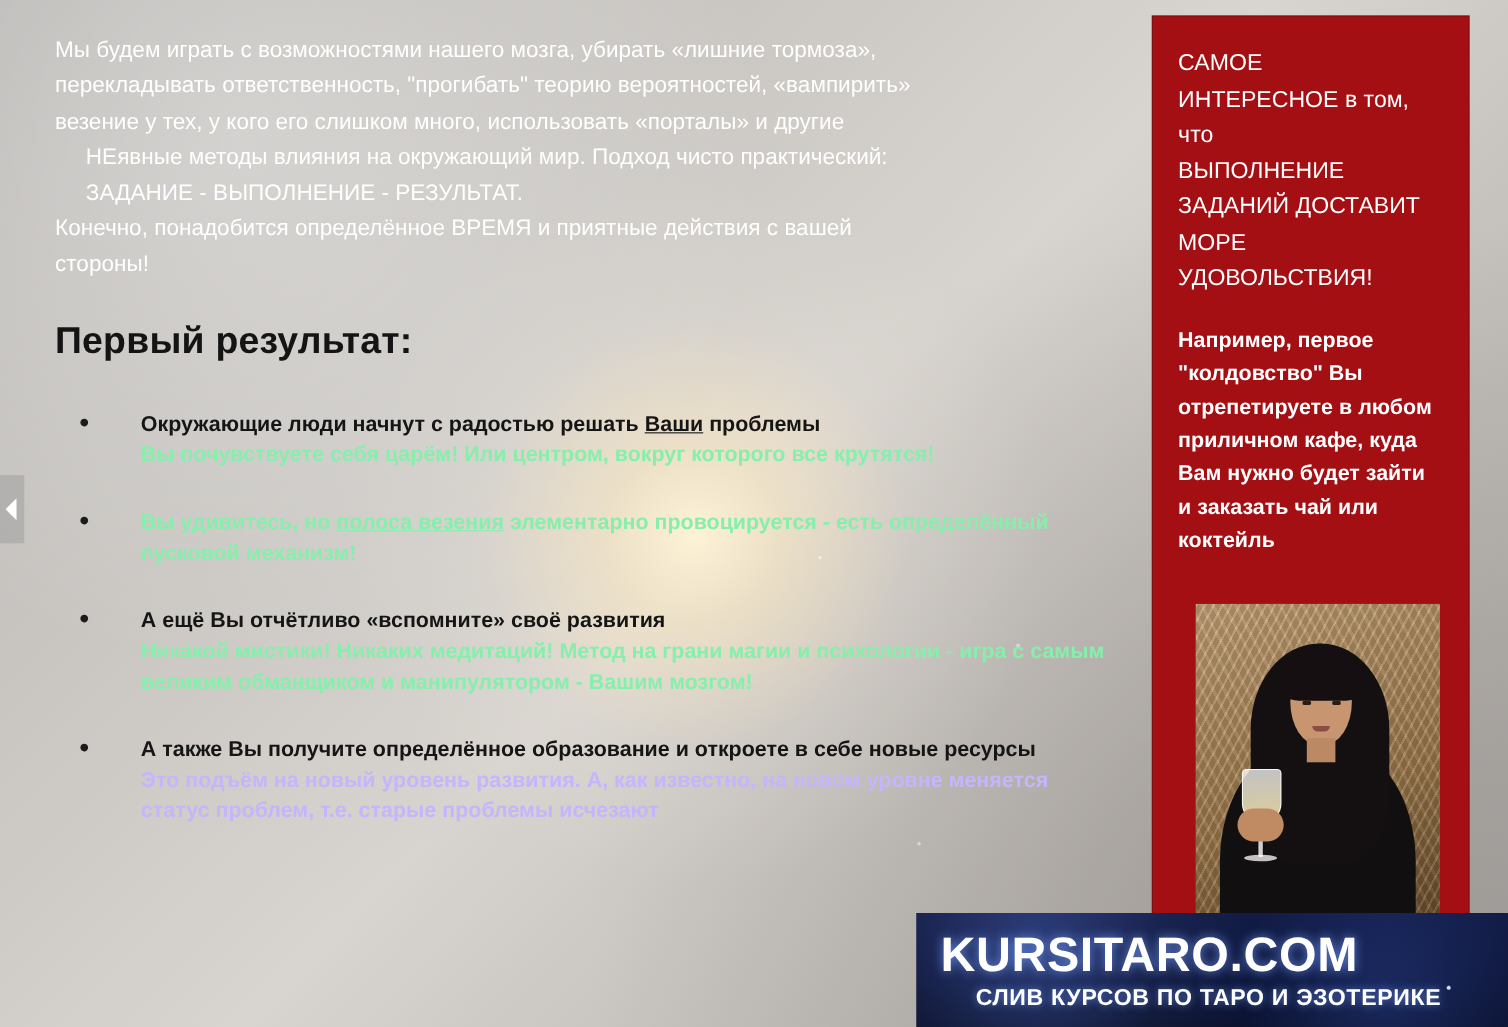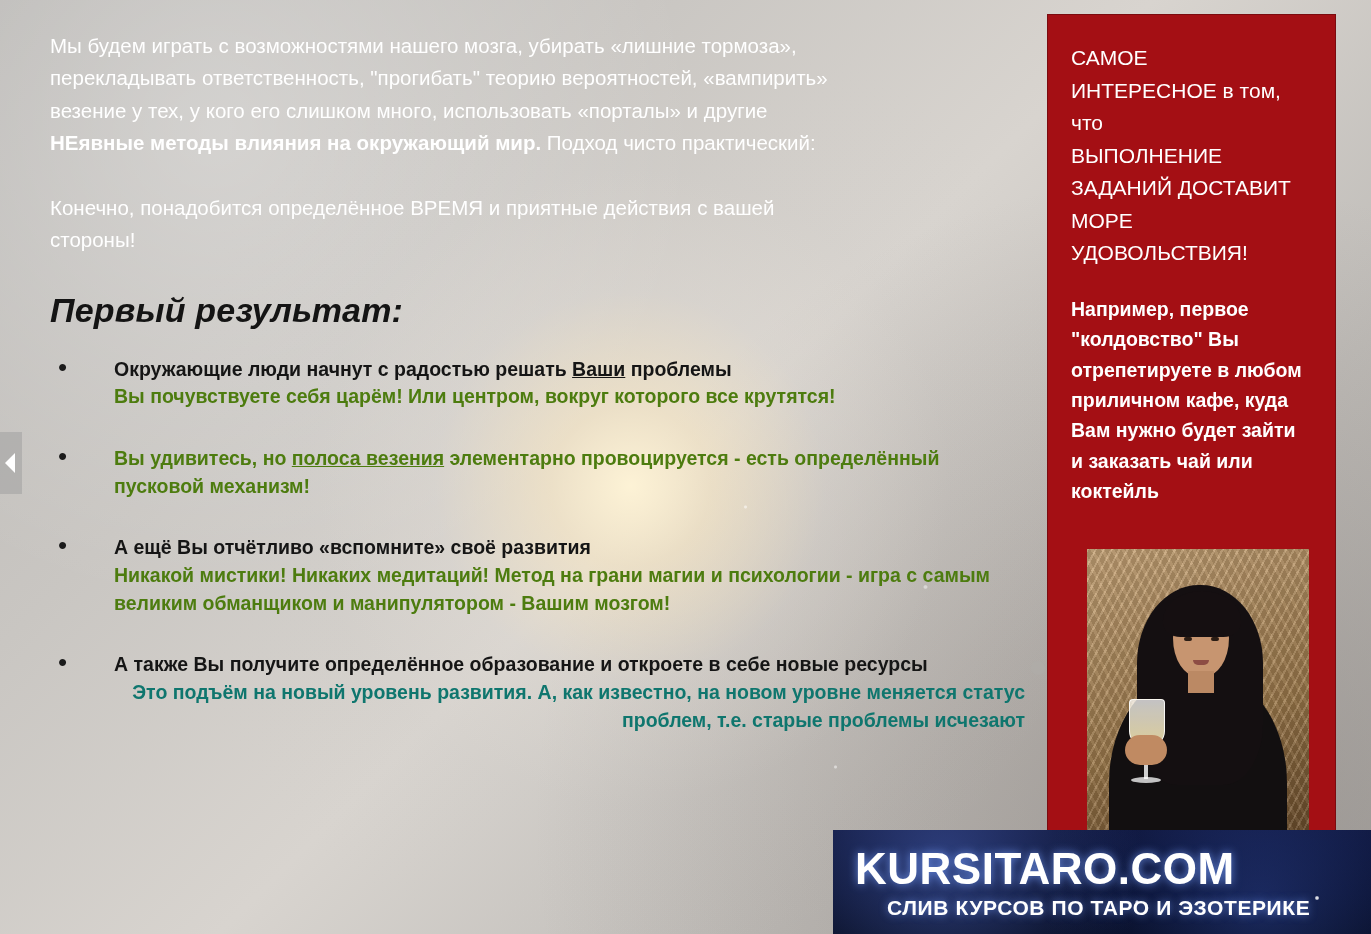--- a/index.html
+++ b/index.html
@@ -76,32 +76,31 @@
     position: absolute;
     left: 50px;
     top: 30px;
     width: 975px;
   }
   .intro {
     font-size: 20.5px;
     line-height: 1.58;
     color: #ffffff;
   }
-  .intro .b { font-weight: bold; }
+  .intro .b { font-weight: normal; margin-left: 28px; }
   h1.result-title {
     font-size: 34px;
     font-weight: bold;
     color: #141414;
-    margin: 34px 0 26px 0;
+    margin: 34px 0 43px 0;
     letter-spacing: .2px;
-    font-style: italic;
   }
   ul.results {
     list-style: none;
-    margin: 0;
+    margin: 14px;
     padding: 0;
   }
   ul.results > li {
     position: relative;
     padding-left: 64px;
     margin-bottom: 34px;
   }
   ul.results > li::before {
     content: "•";
     position: absolute;
@@ -112,25 +111,25 @@
   }
   .r-head {
     font-size: 19.5px;
     font-weight: bold;
     color: #151515;
     line-height: 1.42;
   }
   .r-sub {
     font-size: 19.5px;
     font-weight: bold;
-    color: #4d7c0f;
+    color: #86efac;
     line-height: 1.42;
   }
   .r-sub u, .r-head u { text-decoration: underline; }
-  .dark { color: #0f766e; text-align: right; }
+  .dark { color: #c4b5fd; }
   
   .sidebar {
     position: absolute;
     left: 1047px;
     top: 14px;
     width: 289px;
     height: 906px;
     background: #a40f14;
     box-shadow: 0 0 0 1px rgba(0,0,0,.25) inset;
   }
@@ -332,21 +331,21 @@
   </div>
   <div class="scroll-dot"></div>
 
   <div class="main-col">
 
     <div class="intro">
       <span>Мы будем играть с возможностями нашего мозга, убирать «лишние тормоза»,</span><br>
       <span>перекладывать ответственность, "прогибать" теорию вероятностей, «вампирить»</span><br>
       <span>везение у тех, у кого его слишком много, использовать «порталы» и другие</span><br>
       <span class="b">НЕявные методы влияния на окружающий мир.</span><span> Подход чисто практический:</span><br>
-      <br>
+      <span class="b">ЗАДАНИЕ - ВЫПОЛНЕНИЕ - РЕЗУЛЬТАТ.</span><br>
       <span>Конечно, понадобится определённое ВРЕМЯ и приятные действия с вашей</span><br>
       <span>стороны!</span>
     </div>
 
     <h1 class="result-title">Первый результат:</h1>
 
     <ul class="results">
 
       <li>
         <div class="r-head">

